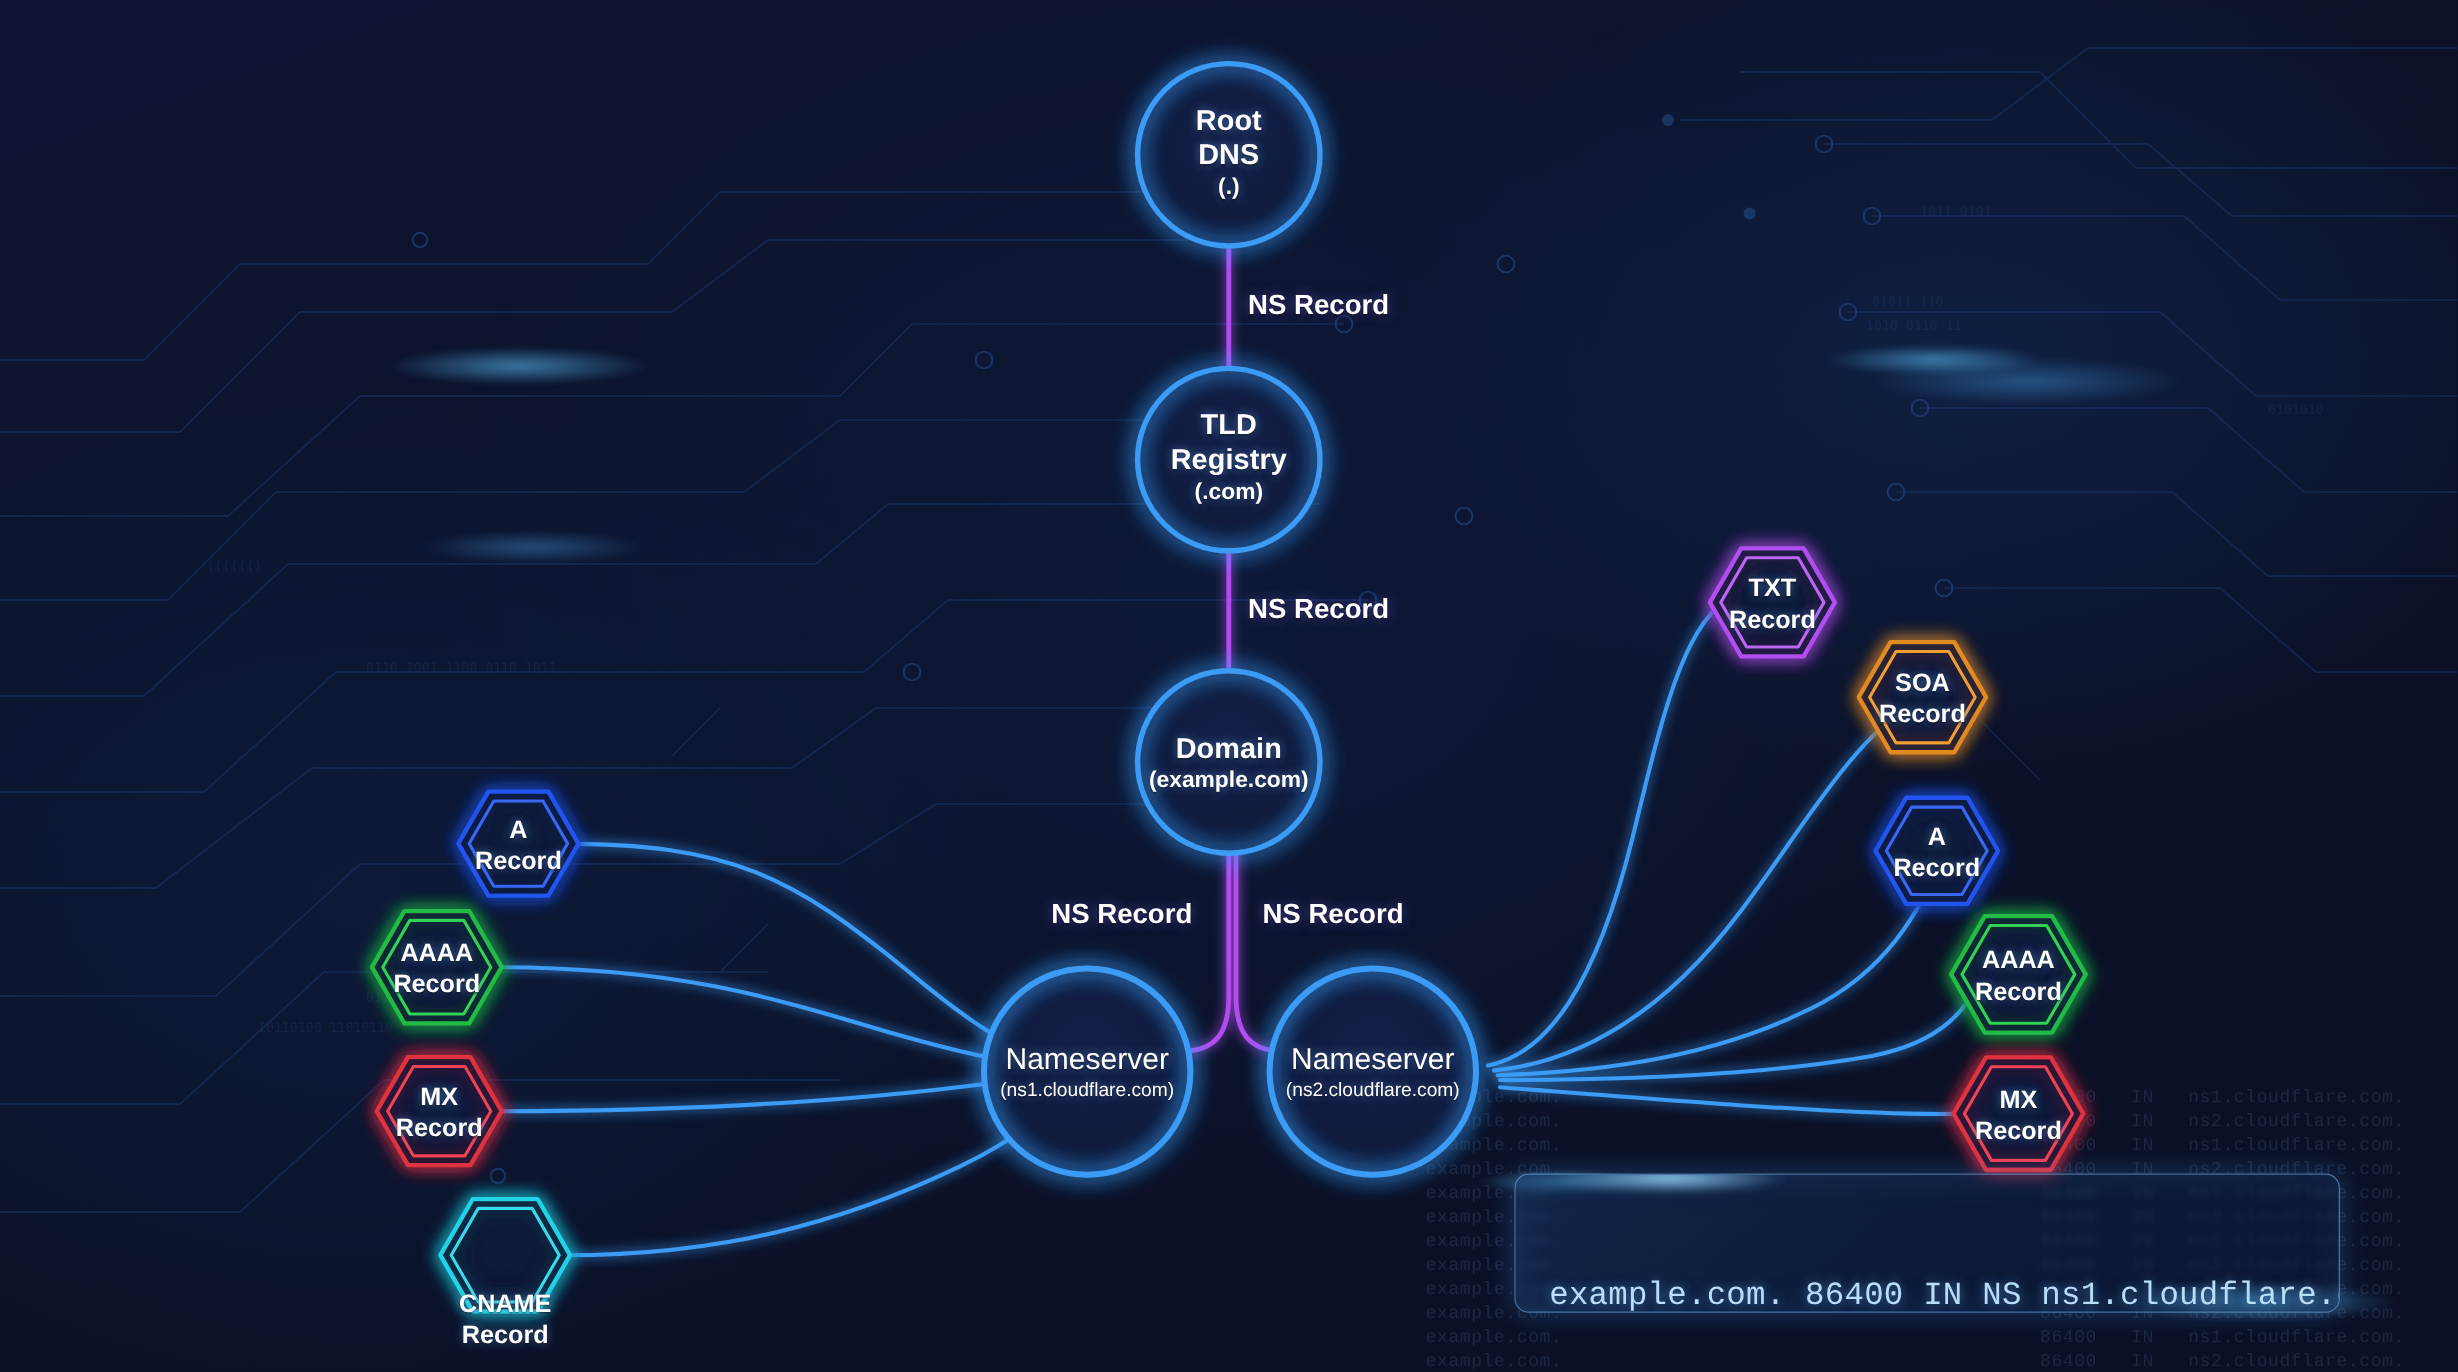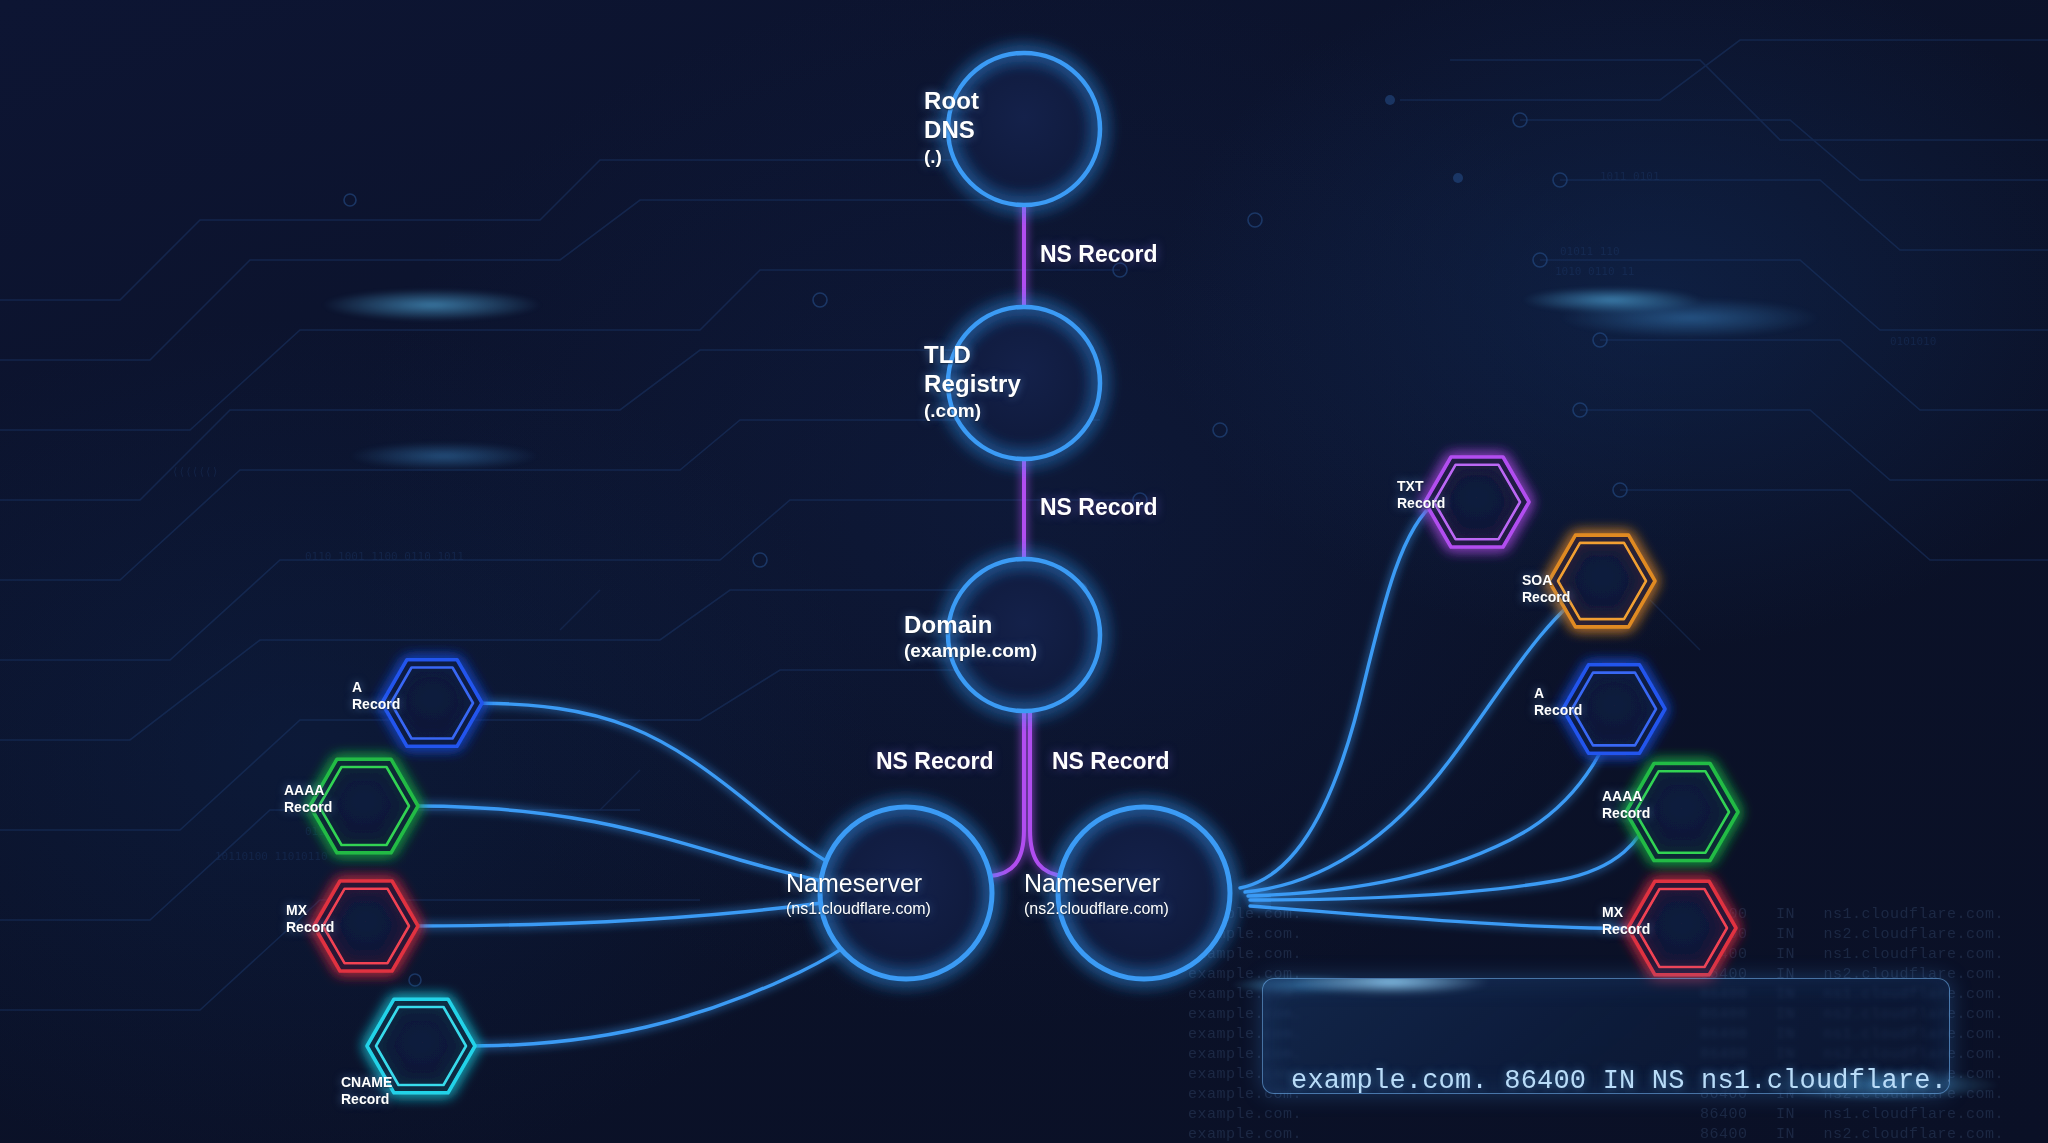--- a/index.html
+++ b/index.html
@@ -30,29 +30,29 @@
     pointer-events:none; user-select:none;
   }
   #rain-left  { left:1188px; top:905px; }
   #rain-right { left:1700px; top:905px; }
 
   
   #diagram { position:absolute; inset:0; }
 
   
   .node-label {
-    position:absolute; color:#ffffff;
+    position:absolute; text-align:center; color:#ffffff;
     text-shadow:0 0 8px rgba(120,180,255,0.55), 0 1px 2px rgba(0,0,0,0.7);
     pointer-events:none; user-select:none; line-height:1.22;
   }
   .circle-label   { font-size:24px; font-weight:700; letter-spacing:0.1px; }
   .circle-sub     { font-size:19px; font-weight:700; }
   .ns-title       { font-size:25px; font-weight:400; }
   .ns-sub         { font-size:16px; font-weight:400; }
-  .hex-label      { font-size:14px; font-weight:700; line-height:1.22; }
+  .hex-label      { font-size:21px; font-weight:700; line-height:1.22; }
   .edge-label {
     position:absolute; color:#ffffff; font-size:23px; font-weight:700;
     text-shadow:0 0 10px rgba(140,120,255,0.5), 0 1px 3px rgba(0,0,0,0.8);
     white-space:nowrap; pointer-events:none; user-select:none;text-align:center;
   }
 
   
   #terminal {
     position:absolute; left:1262px; top:978px; width:688px; height:116px;
     border:1.5px solid rgba(120,190,255,0.55);
@@ -368,21 +368,21 @@
         <div>Record</div>
       </div>
       <div class="node-label hex-label" style="left: 341px; top: 1074px; width: 160px;">
         <div>CNAME</div>
         <div>Record</div>
       </div>
       <div class="node-label hex-label" style="left: 1397px; top: 478px; width: 160px;">
         <div>TXT</div>
         <div>Record</div>
       </div>
-      <div class="node-label hex-label" style="left: 1522px; top: 572px; width: 160px;">
+      <div class="node-label hex-label" style="left: 1522px; top: 557px; width: 160px;">
         <div>SOA</div>
         <div>Record</div>
       </div>
       <div class="node-label hex-label" style="left: 1534px; top: 685px; width: 160px;">
         <div>A</div>
         <div>Record</div>
       </div>
       <div class="node-label hex-label" style="left: 1602px; top: 788px; width: 160px;">
         <div>AAAA</div>
         <div>Record</div>

